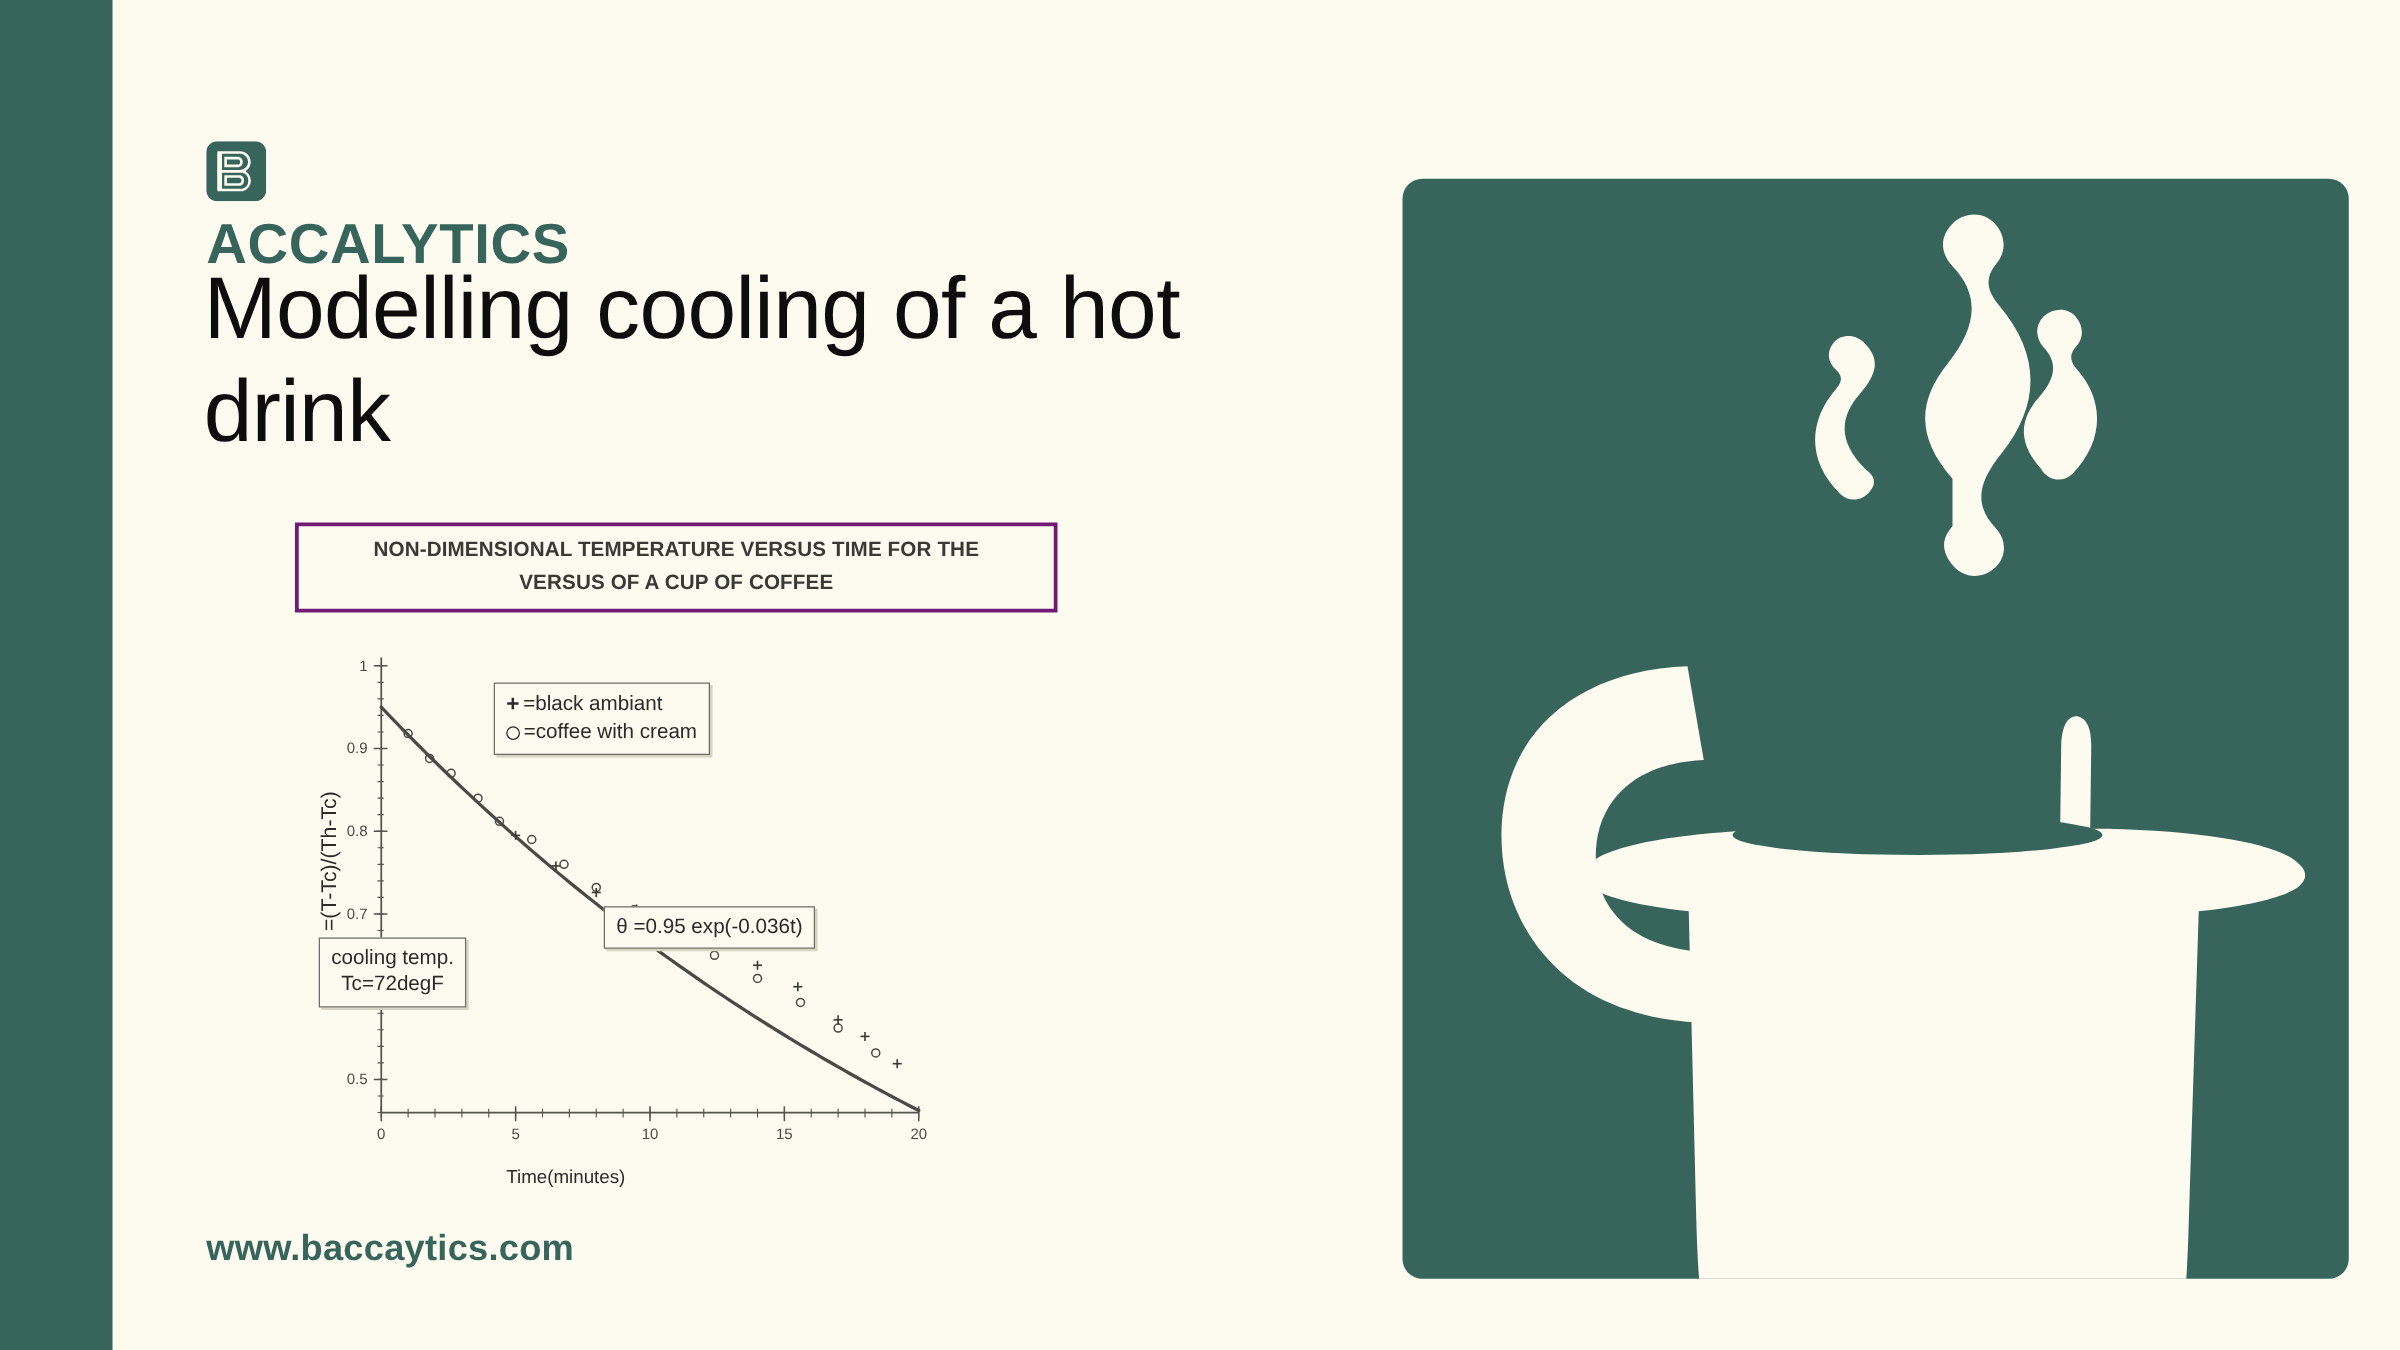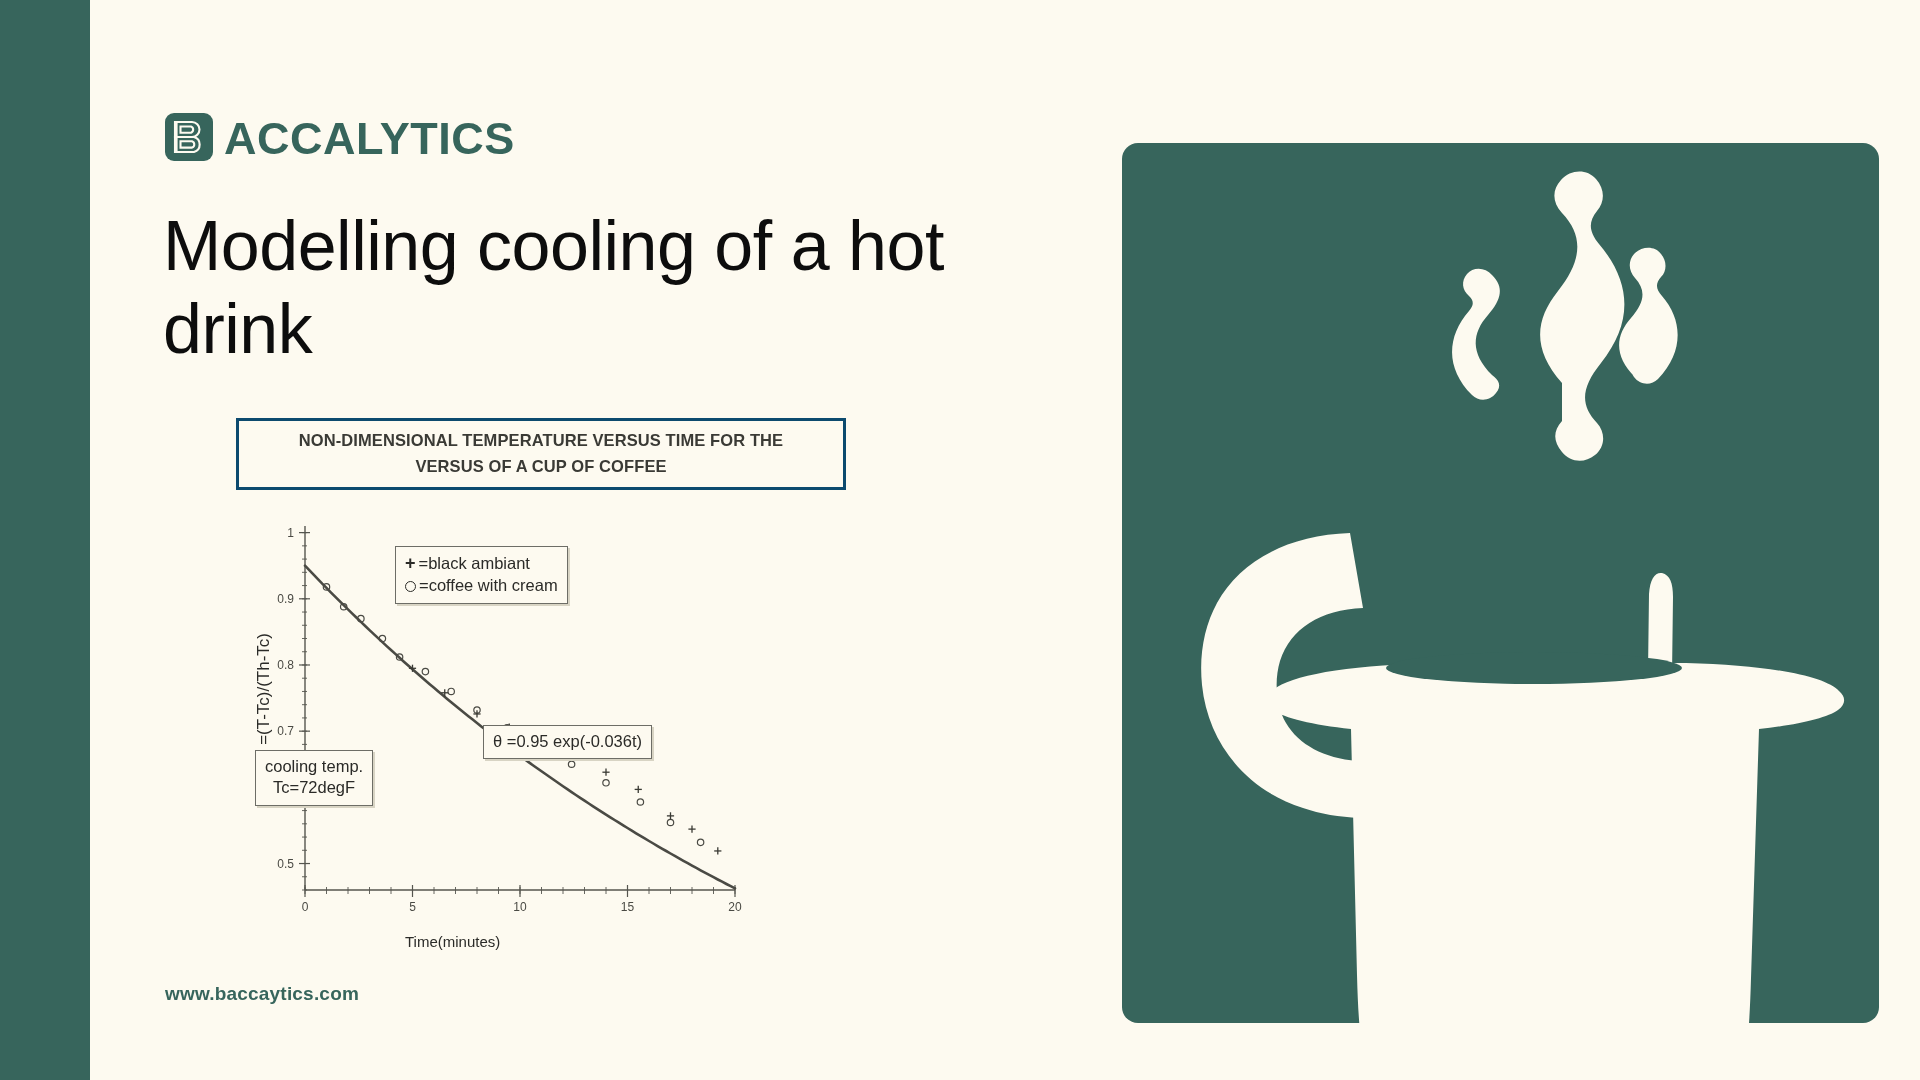--- a/index.html
+++ b/index.html
@@ -13,50 +13,50 @@
 
   
   #side-stripe {
     position:absolute; left:0; top:0; width:90px; height:1080px;
     background:#37655c;
   }
 
   
   #logo-row {
     position:absolute; left:165px; top:113px;
-    display:flex; align-items:flex-end; gap:11px;
+    display:flex; align-items:flex-start; gap:11px;flex-direction:column;
   }
   #logo-mark { width:48px; height:48px; display:block; }
   #logo-word {
     font-size:45px; font-weight:bold; letter-spacing:0.5px;
     color:#37655c; line-height:1; white-space:nowrap;
     font-family:"Liberation Sans", sans-serif;
   }
 
   
   #headline {
     position:absolute; left:163px; top:205px; width:860px;
     font-size:70px; font-weight:400; line-height:1.18;
     color:#0d0d0d; letter-spacing:-0.5px;
     font-family:Liberation Sans, sans-serif;
   }
 
   
   #site-url {
     position:absolute; left:165px; top:983px;
-    font-size:19px; font-weight:bold; color:#37655c;
+    font-size:29px; font-weight:bold; color:#37655c;
     letter-spacing:0.2px;
   }
 
   
   #figure { position:absolute; left:230px; top:418px; width:660px; height:550px; }
 
   #chart-title-box {
     position:absolute; left:6px; top:0; width:610px; height:72px;
-    border:3px solid #0c4a6e; background:#fdfaf0;
+    border:3px solid #701a75; background:#fdfaf0;
     display:flex; flex-direction:column; align-items:center; justify-content:center;
     padding:4px 10px;
   }
   .chart-title-line {
     font-size:16.5px; font-weight:600; color:#3a3a35;
     letter-spacing:0.1px; line-height:1.55; text-align:center;
     white-space:nowrap;
   }
 
   #plot-wrap { position:absolute; left:0; top:100px; width:660px; height:450px; }

